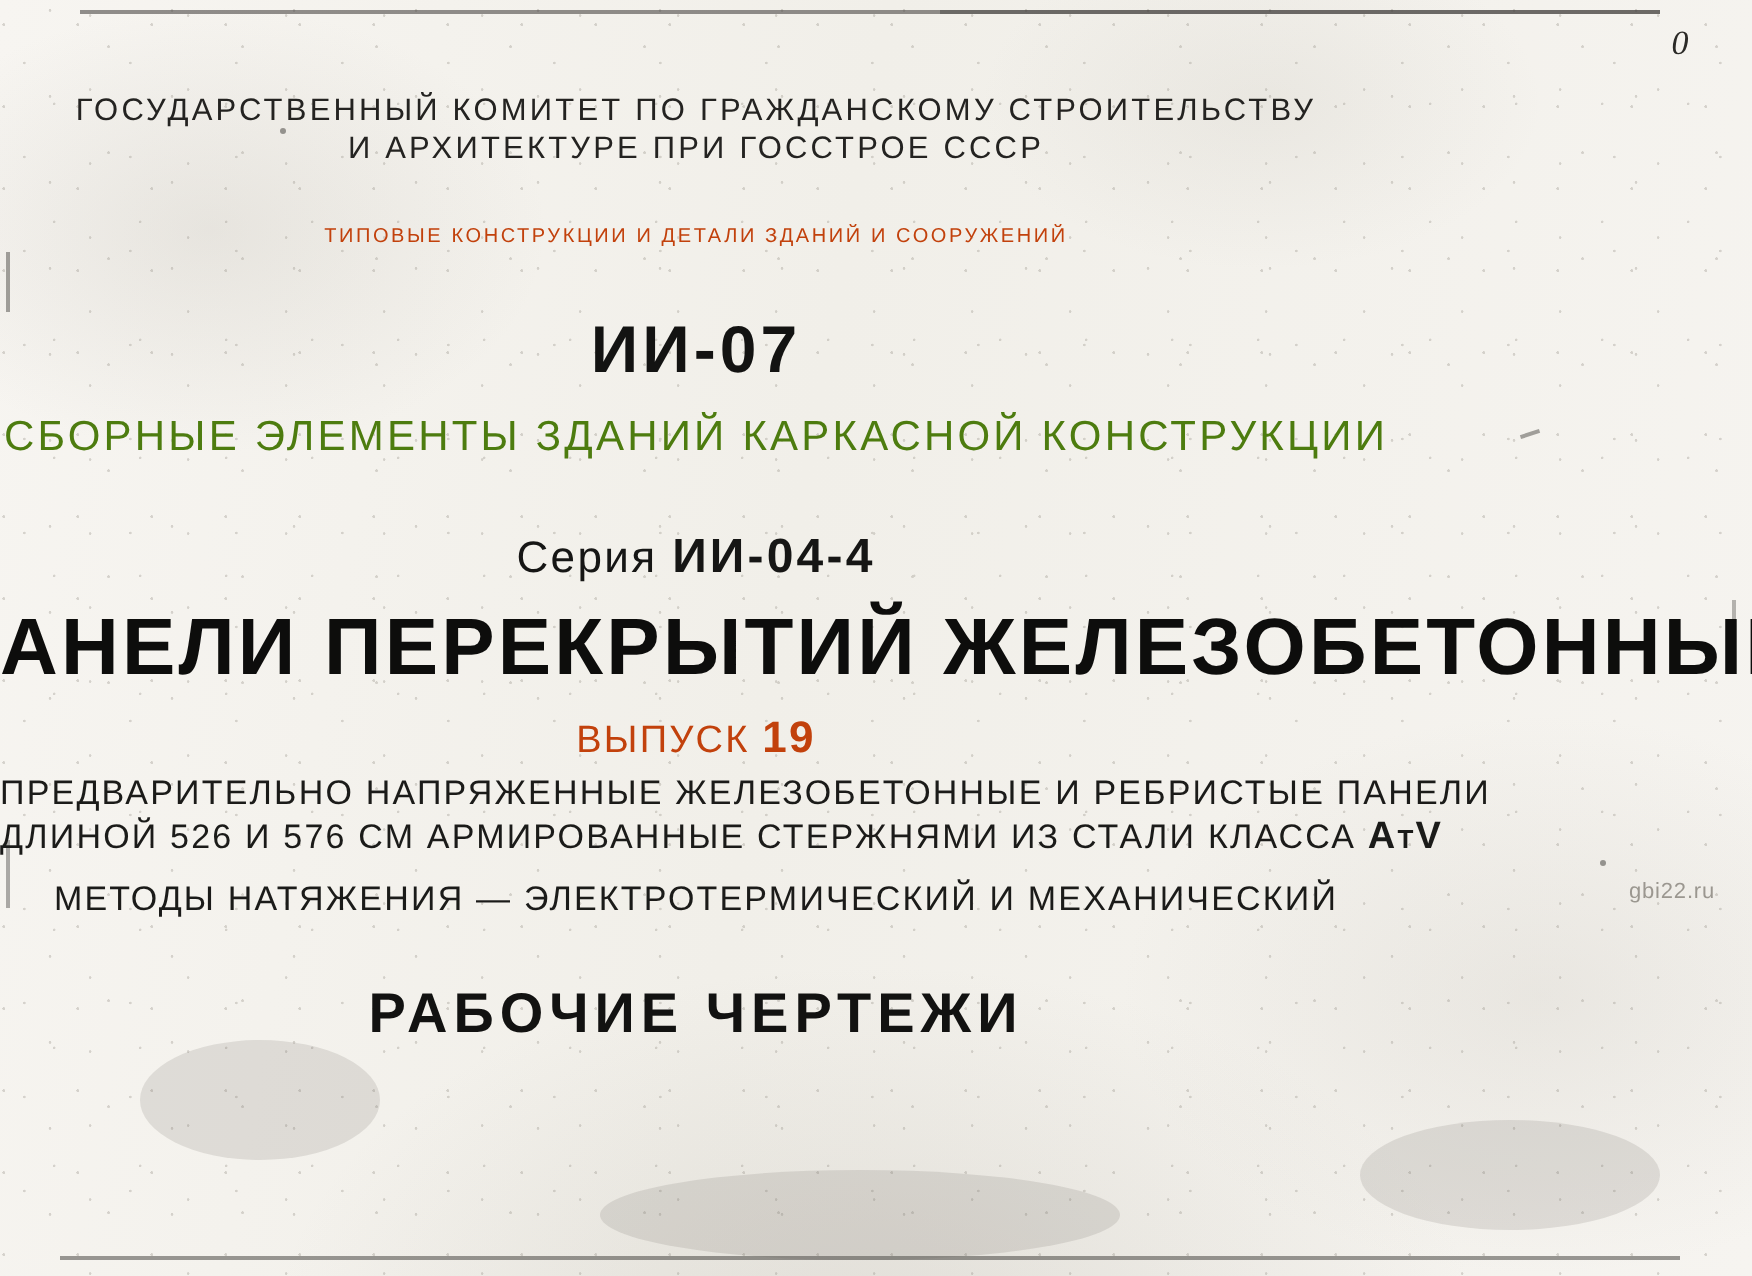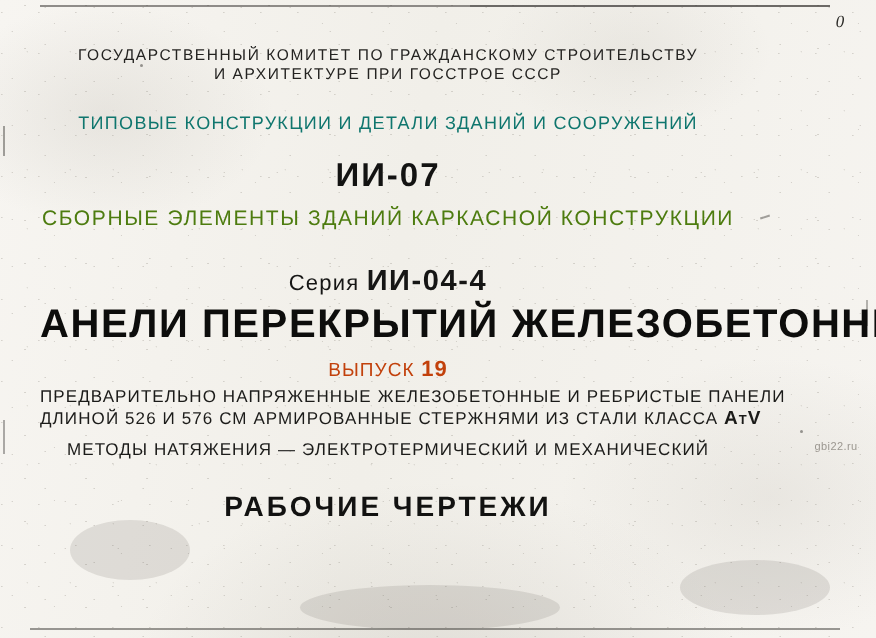--- a/index.html
+++ b/index.html
@@ -61,50 +61,50 @@
 
   .txt {
     position: absolute;
     color: #20201e;
     white-space: nowrap;
     text-align: center;
     letter-spacing: 1px;
     font-family: "Liberation Sans", sans-serif;
     text-rendering: geometricPrecision;
   }
-  .ctr { left: 0; width: 696px; padding-left: 40px; }
+  .ctr { left: 0; width: 696px; }
 
   #page-number {
     left: 820px;
     top: 12px;
     width: 40px;
     font-family: "Liberation Serif", serif;
     font-style: italic;
     font-size: 17px;
     color: #2b2a27;
     letter-spacing: 0;
   }
 
   #org-line-1 { top: 47px; font-size: 15.5px; letter-spacing: 1.6px; color: #242321; }
   #org-line-2 { top: 66px; font-size: 15.5px; letter-spacing: 1.6px; color: #242321; }
 
-  #subtitle-series { top: 113px; font-size: 18px; letter-spacing: 1.3px; color: #0f766e; }
+  #subtitle-series { top: 113px; font-size: 10px; letter-spacing: 1.3px; color: #c2410c; }
 
   #code-main {
     top: 156px;
     font-size: 33px;
     font-weight: bold;
     letter-spacing: 2px;
     color: #131312;
   }
 
   #elements-line { top: 207px; font-size: 21px; letter-spacing: 1.6px; color: #4d7c0f; }
 
   #series-line { top: 265px; font-size: 22px; letter-spacing: 1.2px; color: #161615; }
-  #series-line b { font-size: 29px; letter-spacing: 1.6px; text-align: right; }
+  #series-line b { font-size: 24px; letter-spacing: 1.6px; text-align: right; }
 
   #main-title {
     top: 302px;
     font-size: 40px;
     font-weight: bold;
     letter-spacing: 1.6px;
     color: #0d0d0c;
   }
 
   #issue-line { top: 356px; font-size: 19px; letter-spacing: 1.1px; color: #c2410c; }

